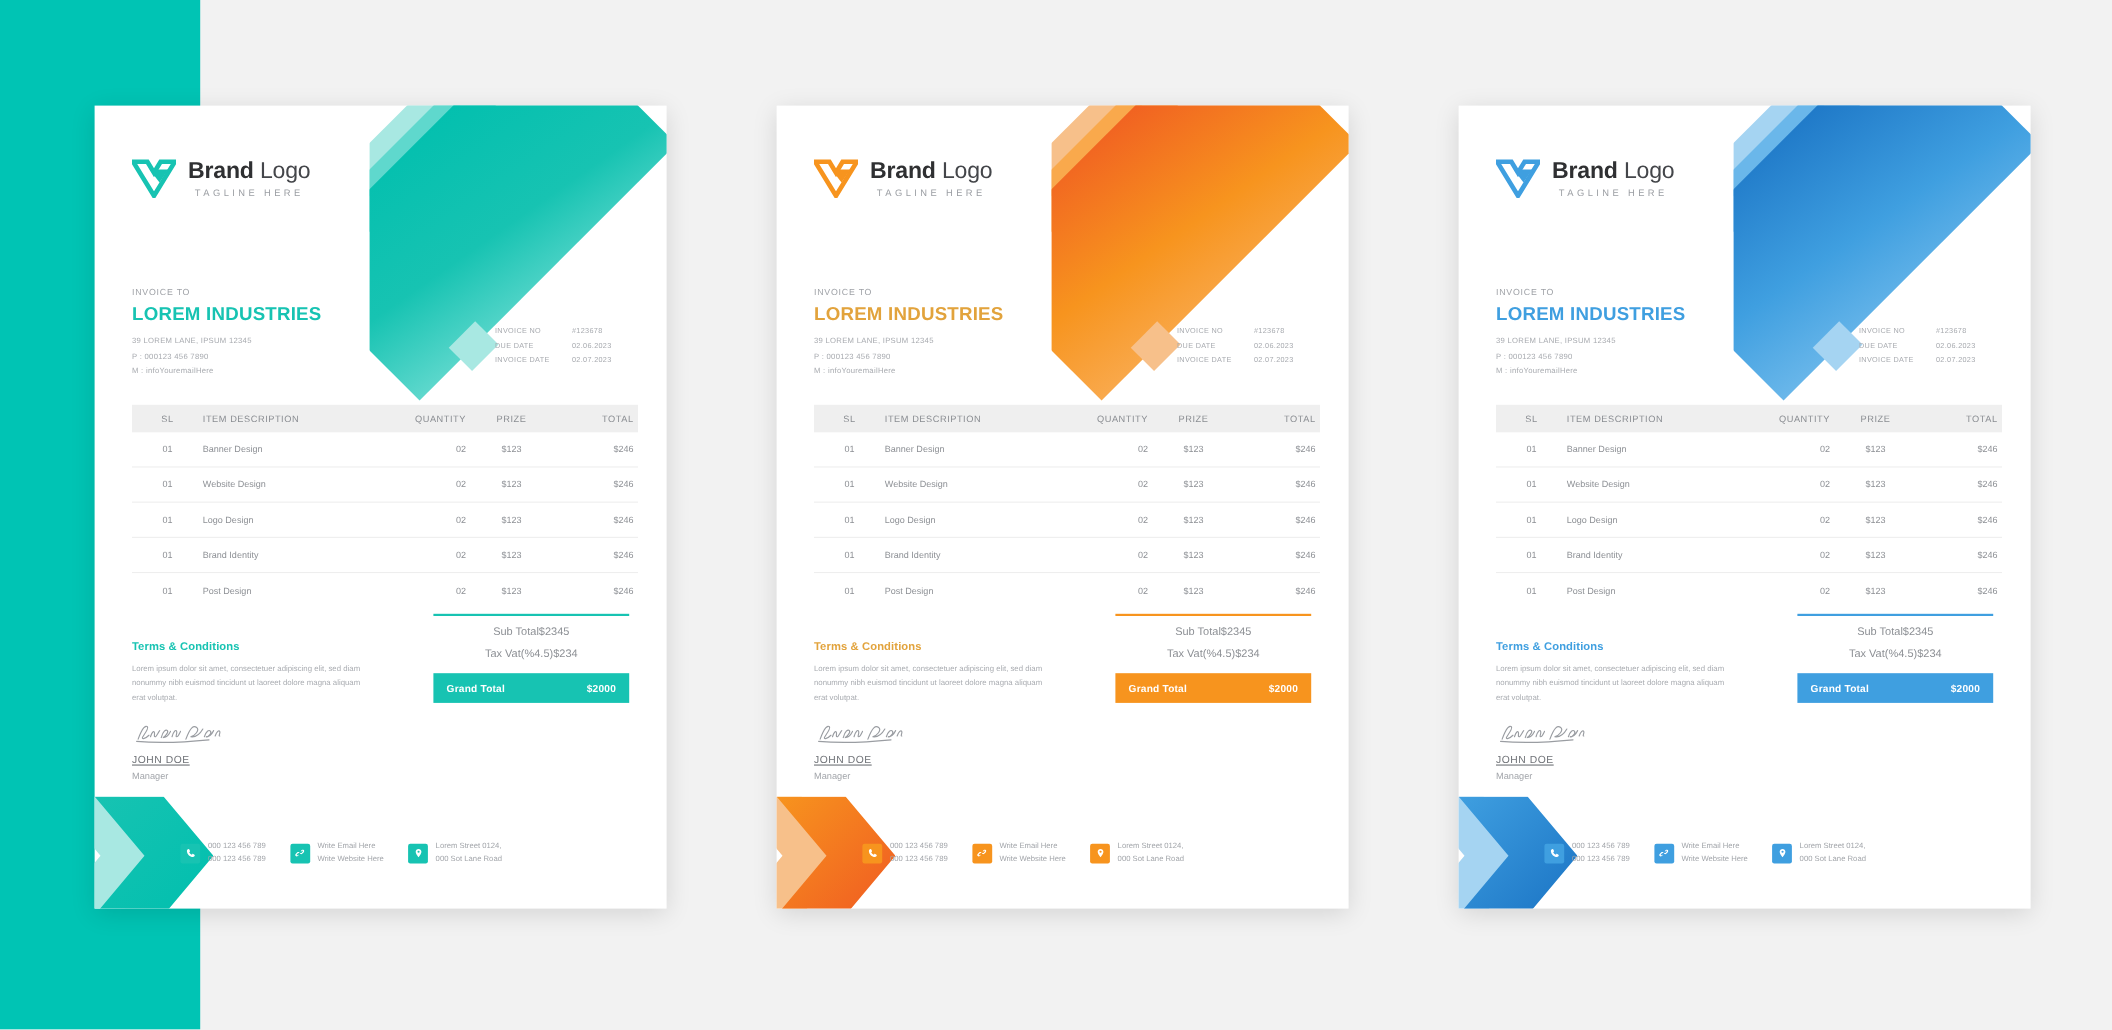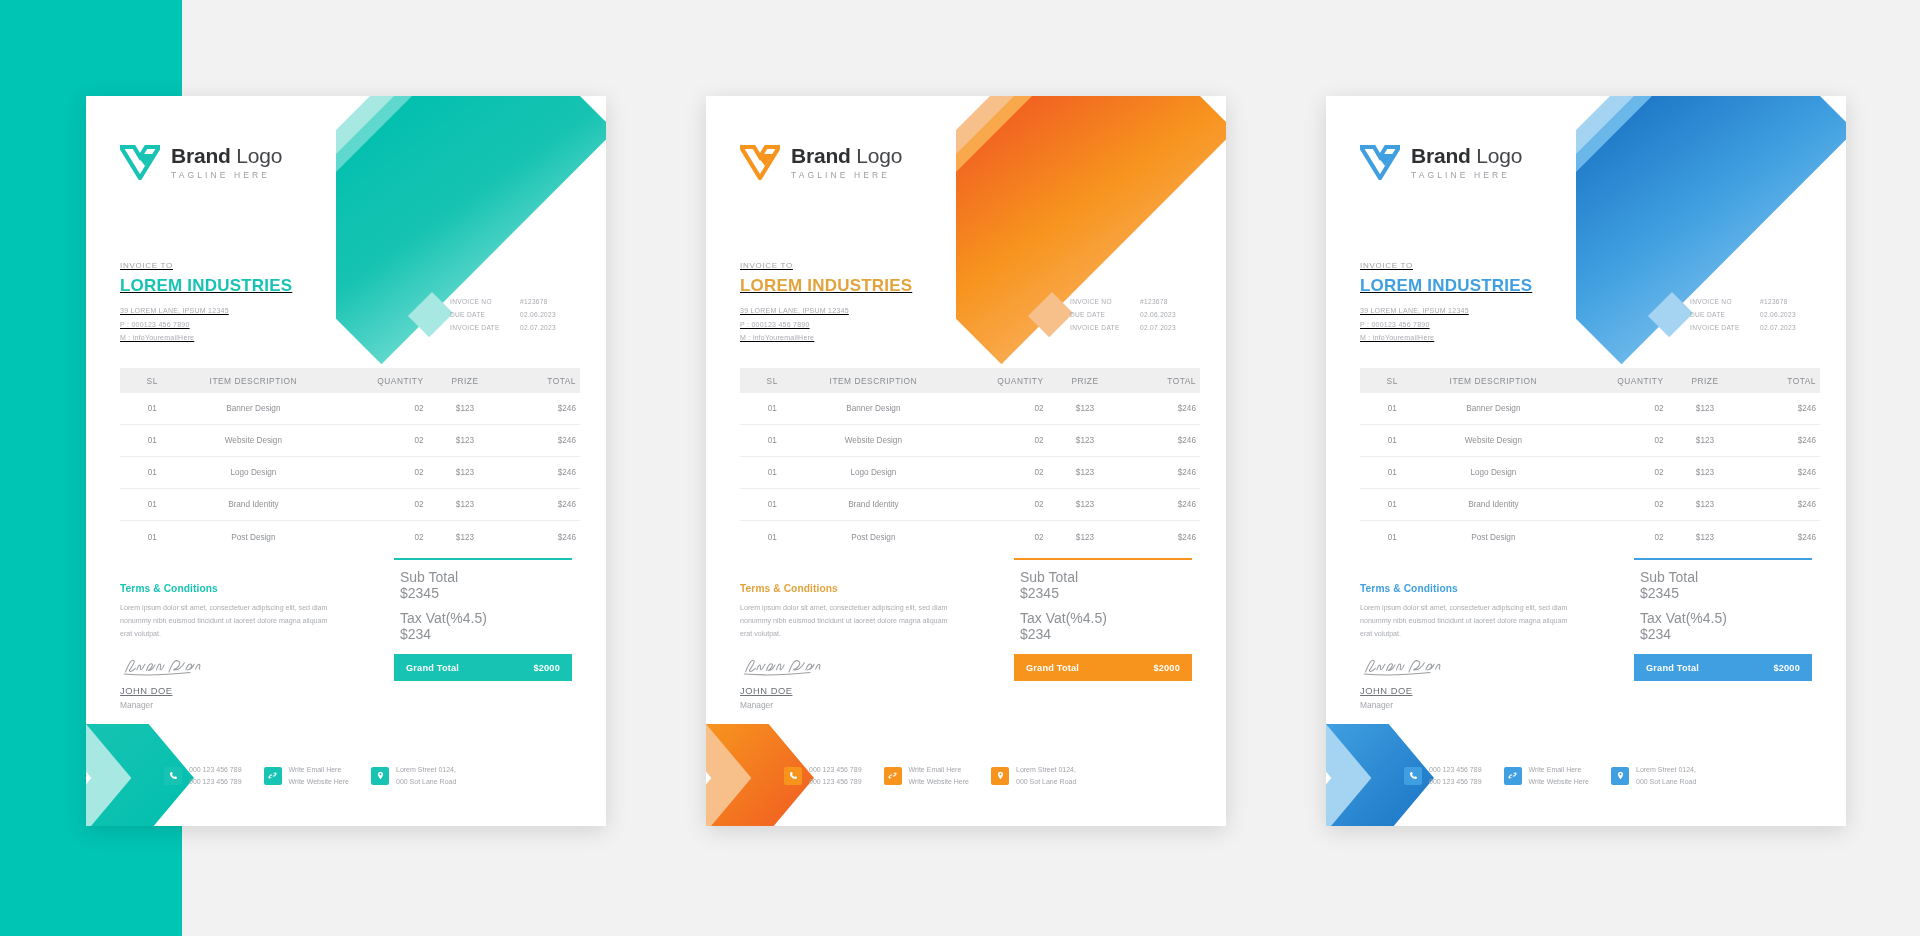--- a/index.html
+++ b/index.html
@@ -94,42 +94,41 @@
 
   
   .head {
     position: absolute;
     left: 34px; top: 48px;
     display: flex;
     align-items: center;
     gap: 11px;
   }
   .logo-mark { width: 40px; height: 36px; display:block; }
-  .logo-txt { line-height: 1; }
+  .logo-txt { line-height: 1; text-align: center; }
   .logo-title {
     font-size: 21px;
     color: #2f3032;
     letter-spacing: -0.2px;
     white-space: nowrap;
   }
   .logo-title b { font-weight: 700; }
   .logo-title span { font-weight: 400; color: #44464a; }
   .logo-tag {
     font-size: 8.5px;
     letter-spacing: 3.1px;
     color: #9b9ea3;
     margin-top: 5px;
   }
 
   
   .billto {
     position: absolute;
     left: 34px; top: 166px;
     line-height: 1;
-    text-decoration: underline;
   }
   .billto-label {
     font-size: 8px;
     letter-spacing: 0.7px;
     color: #9fa2a7;
   }
   .billto-name {
     font-size: 17px;
     font-weight: 700;
     letter-spacing: 0.2px;
@@ -172,40 +171,39 @@
   .tr.head-row {
     background: #efefef;
     border-bottom: none;
     height: 25px;
     font-size: 8.4px;
     color: #8a8d92;
     letter-spacing: 0.5px;
   }
   .tr.last { border-bottom: none; }
   .c-sl    { width: 14%; text-align: center; }
-  .c-desc  { width: 30%; text-align: center; }
+  .c-desc  { width: 30%; }
   .c-qty   { width: 22%; text-align: right; }
   .c-prize { width: 18%; text-align: center; }
   .c-total { width: 16%; text-align: right; padding-right: 4px; }
 
   
   .totals {
     position: absolute;
     right: 34px;
     top: 462px;
     width: 178px;
   }
   .tot-rule { height: 2px; width: 100%; }
   .tot-row {
     display: flex;
     justify-content: center;
-    font-size: 14px;
+    font-size: 10px;
     color: #8d9095;
     padding: 9px 6px 0 6px;
-    flex-direction: column;
   }
   .grand {
     margin-top: 12px;
     height: 27px;
     display: flex;
     align-items: center;
     justify-content: space-between;
     padding: 0 12px;
     color: #fff;
     font-size: 9.2px;

